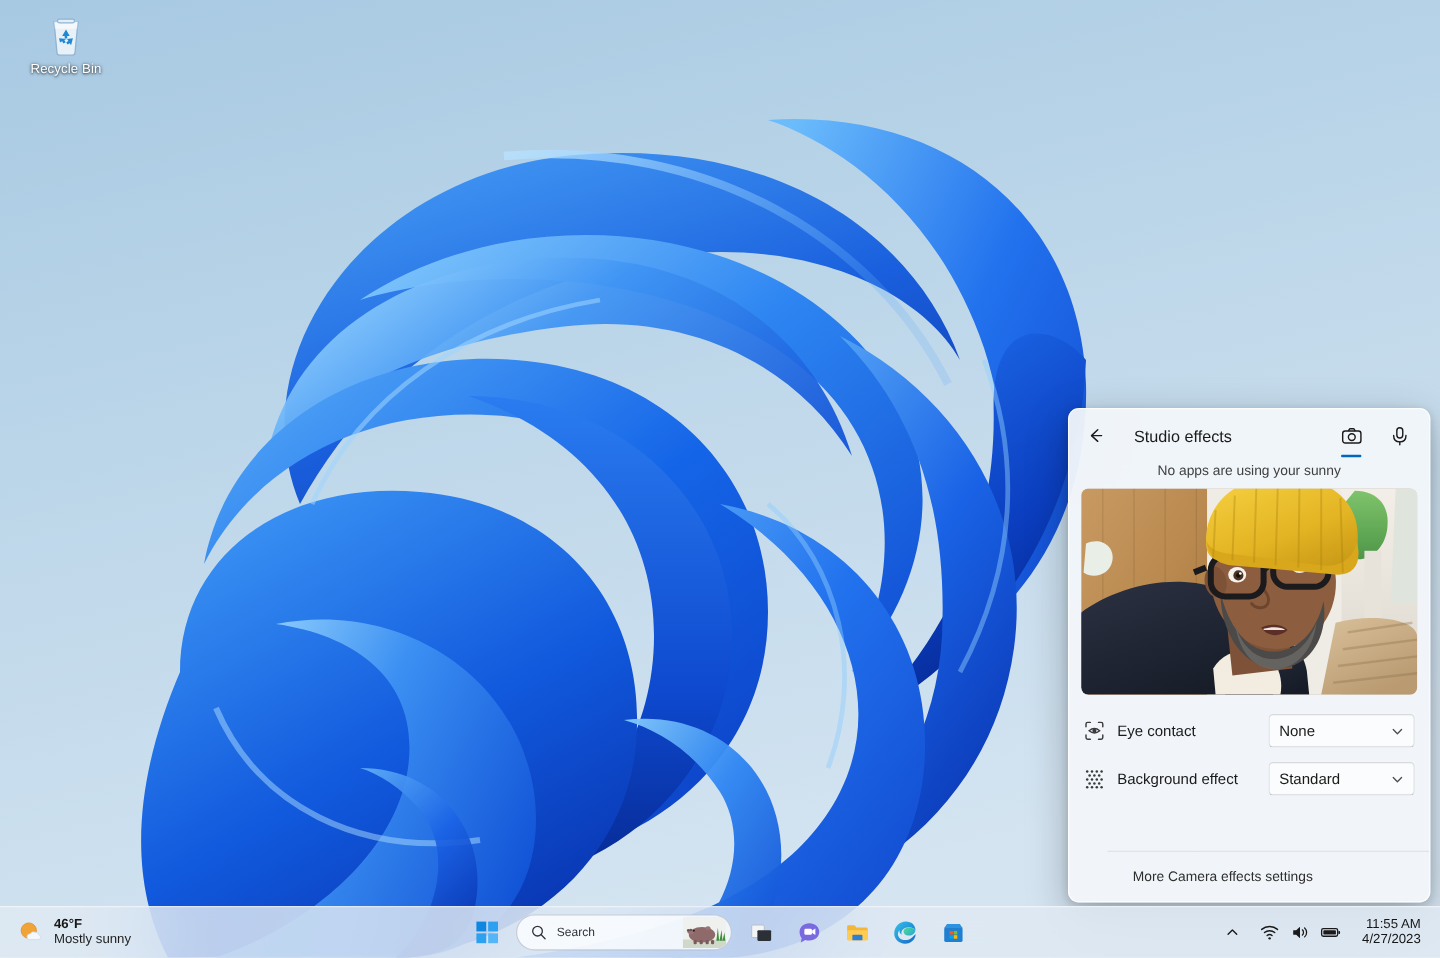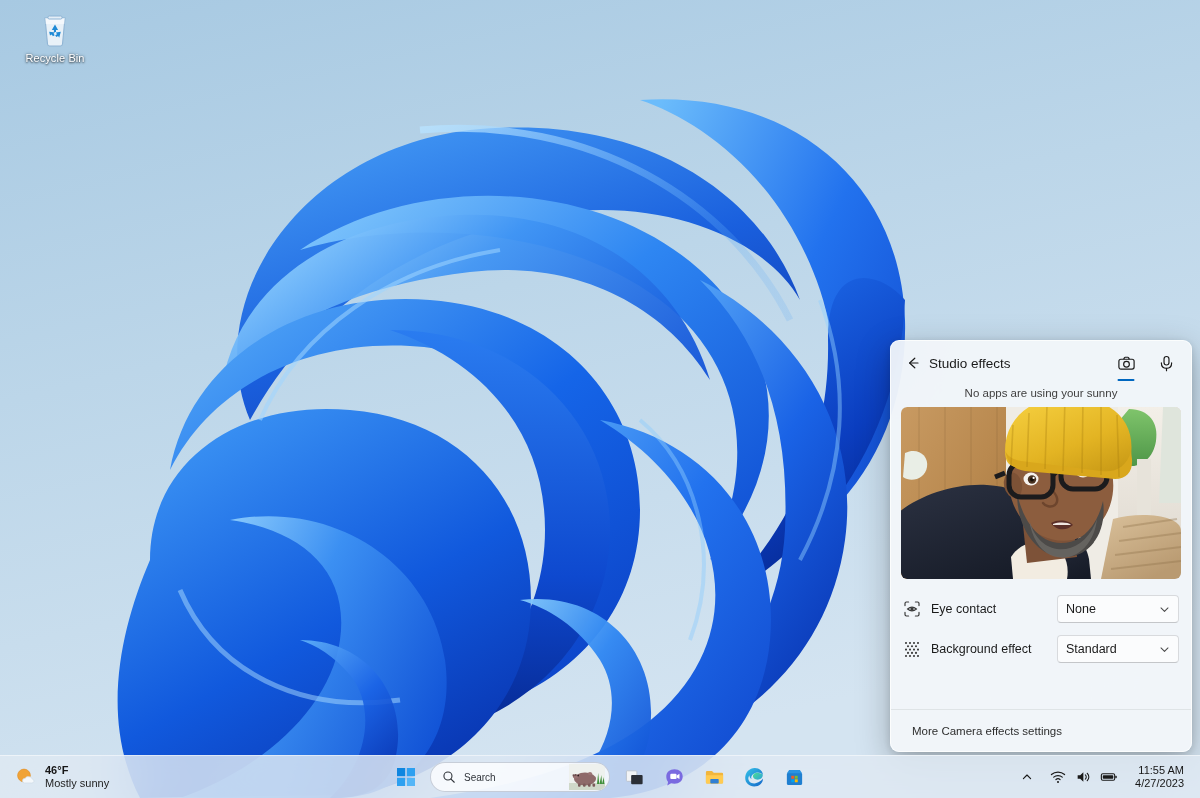--- a/index.html
+++ b/index.html
@@ -72,21 +72,21 @@
   .back-btn {
     width: 28px; height: 28px;
     display: flex; align-items: center; justify-content: center;
     border-radius: 4px;
     cursor: pointer;
     color: #1b1b1b;
   }
   .se-title {
     font-size: 13.5px;
     color: #1a1a1a;
-    margin-left: 2px;
+    margin-left: 18px;
     flex: 1 1 auto;
   }
   .mode-tabs { display: flex; align-items: center; gap: 10px; }
   .mode-tab {
     width: 30px; height: 30px;
     display: flex; flex-direction: column;
     align-items: center; justify-content: center;
     position: relative;
     cursor: pointer;
     border-radius: 4px;
@@ -177,20 +177,21 @@
     border-radius: 50%;
     background: #5a5d60;
   }
 
   .se-footer {
     border-top: 1px solid rgba(0,0,0,.075);
     padding: 11px 14px 0 21px;
     flex: 0 0 auto;
     height: 42px;
     box-sizing: border-box;
+    margin-left: 32px;
   }
   .footer-link {
     font-size: 11.5px;
     color: #2e2e2e;
     cursor: pointer;
     text-decoration: none;
   }
 
   
   #taskbar {

